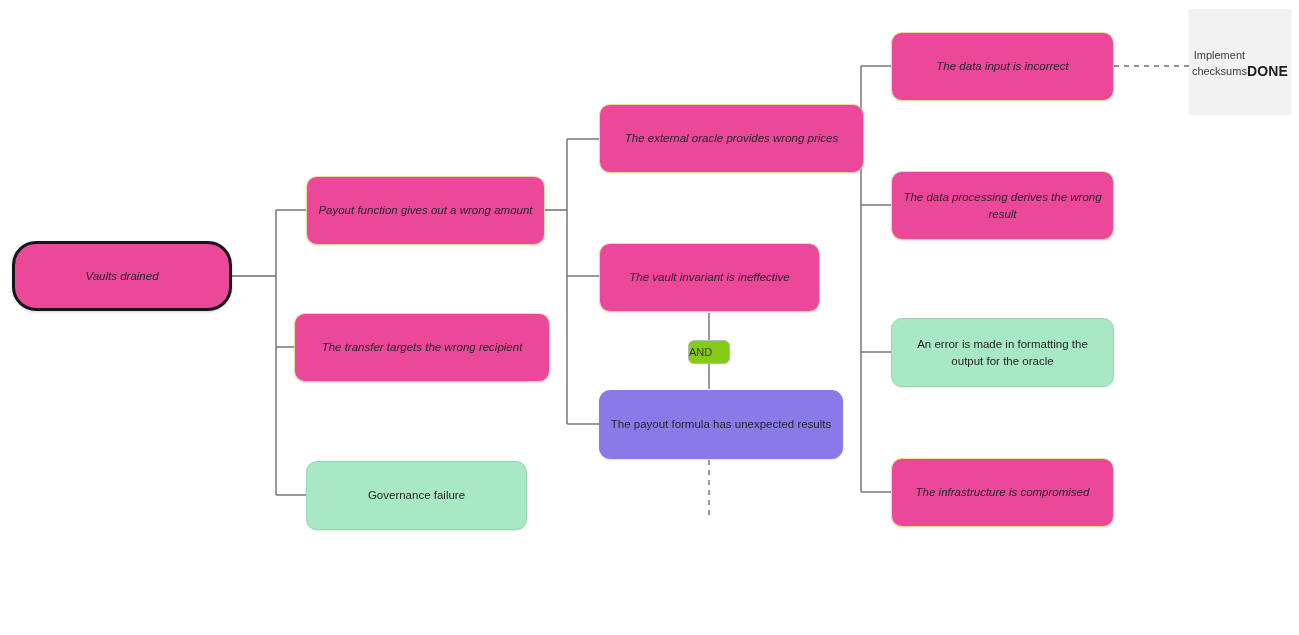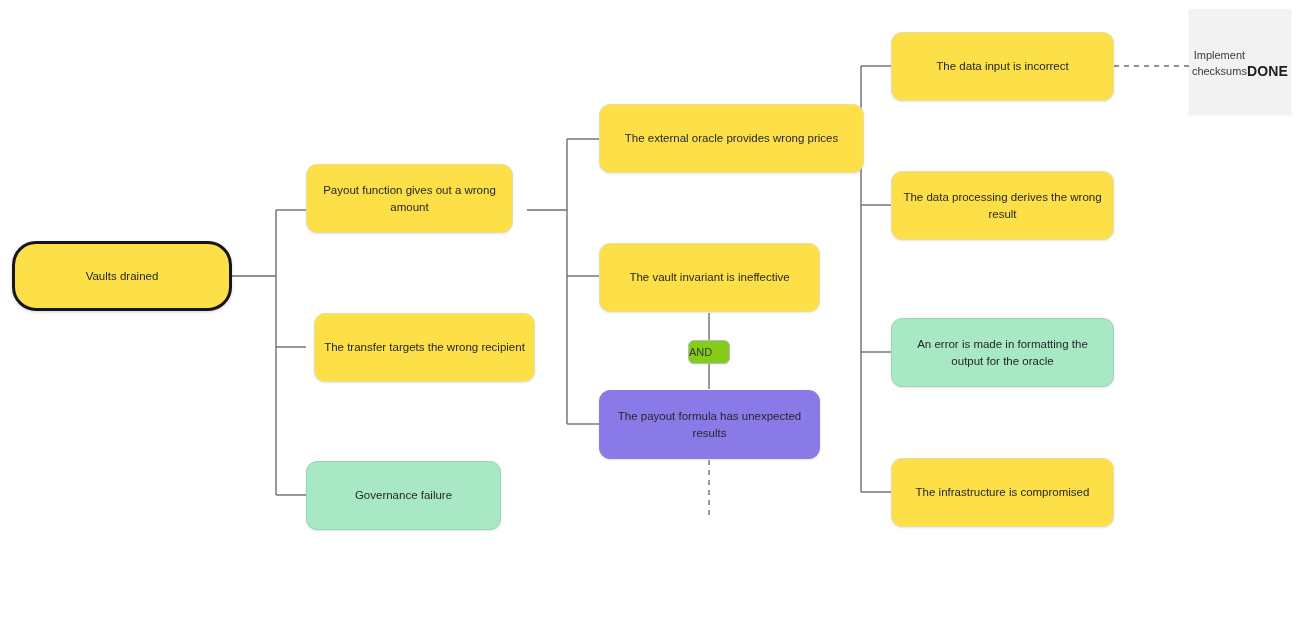--- a/index.html
+++ b/index.html
@@ -30,23 +30,24 @@
     justify-content: center;
     text-align: center;
     border-radius: 11px;
     font-size: 11.5px;
     line-height: 1.45;
     color: #26262b;
     padding: 4px 8px;
     z-index: 3;
   }
   .node-yellow {
-    background: #fde047;
+    background: #ec4899;
     border: 1px solid #e8dda0;
     box-shadow: 0 1px 2px rgba(0,0,0,0.10);
+    font-style: italic;
   }
   .node-green {
     background: #a8e8c4;
     border: 1px solid #97d6b2;
     box-shadow: 0 1px 2px rgba(0,0,0,0.10);
   }
   .node-purple {
     background: #8a7ae8;
     border: 1px solid #8a7ae8;
     box-shadow: 0 1px 2px rgba(0,0,0,0.10);
@@ -133,40 +134,40 @@
     <g stroke="#6e6e73" stroke-width="1.4" fill="none" stroke-dasharray="5 5">
       <path d="M 1114 66 L 1189 66"></path>
       <path d="M 709 460 L 709 518"></path>
     </g>
   </svg>
 
   <div class="node node-yellow node-root" style="left:12px; top:241px; width:220px; height:70px;">
     <span class="node-label">Vaults drained</span>
   </div>
 
-  <div class="node node-yellow" style="left:306px; top:164px; width:207px; height:69px;">
+  <div class="node node-yellow" style="left:306px; top:176px; width:239px; height:69px;">
     <span class="node-label">Payout function gives out a wrong amount</span>
   </div>
-  <div class="node node-yellow" style="left:314px; top:313px; width:221px; height:69px;">
+  <div class="node node-yellow" style="left:294px; top:313px; width:256px; height:69px;">
     <span class="node-label">The transfer targets the wrong recipient</span>
   </div>
-  <div class="node node-green" style="left:306px; top:461px; width:195px; height:69px;">
+  <div class="node node-green" style="left:306px; top:461px; width:221px; height:69px;">
     <span class="node-label">Governance failure</span>
   </div>
 
   <div class="node node-yellow" style="left:599px; top:104px; width:265px; height:69px;">
     <span class="node-label">The external oracle provides wrong prices</span>
   </div>
   <div class="node node-yellow" style="left:599px; top:243px; width:221px; height:69px;">
     <span class="node-label">The vault invariant is ineffective</span>
   </div>
   <div class="gate" style="left:688px; top:340px; width:42px; height:24px;">
     <span>AND</span>
   </div>
-  <div class="node node-purple" style="left:599px; top:390px; width:221px; height:69px;">
+  <div class="node node-purple" style="left:599px; top:390px; width:244px; height:69px;">
     <span class="node-label">The payout formula has unexpected results</span>
   </div>
 
   <div class="node node-yellow" style="left:891px; top:32px; width:223px; height:69px;">
     <span class="node-label">The data input is incorrect</span>
   </div>
   <div class="node node-yellow" style="left:891px; top:171px; width:223px; height:69px;">
     <span class="node-label">The data processing derives the wrong result</span>
   </div>
   <div class="node node-green" style="left:891px; top:318px; width:223px; height:69px;">

